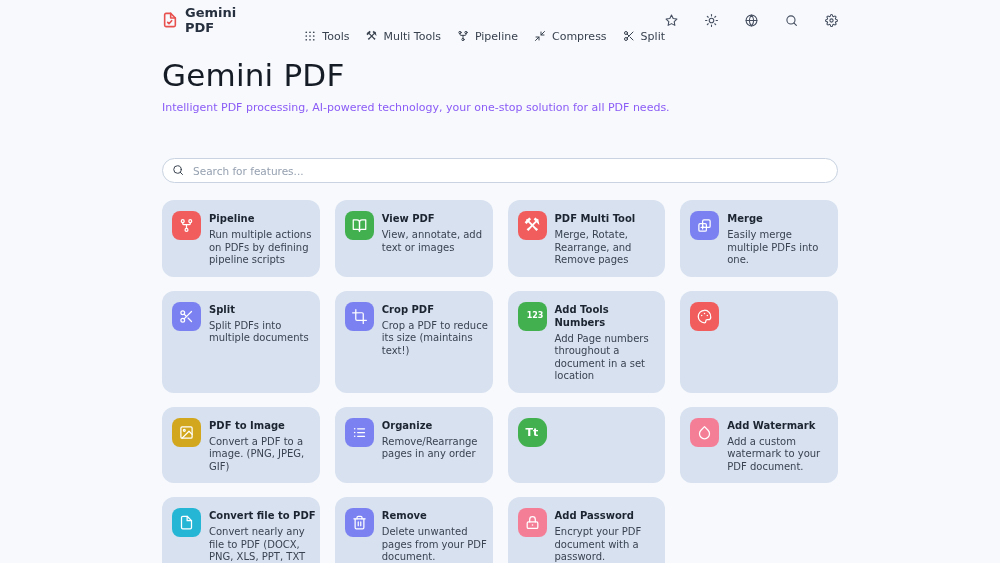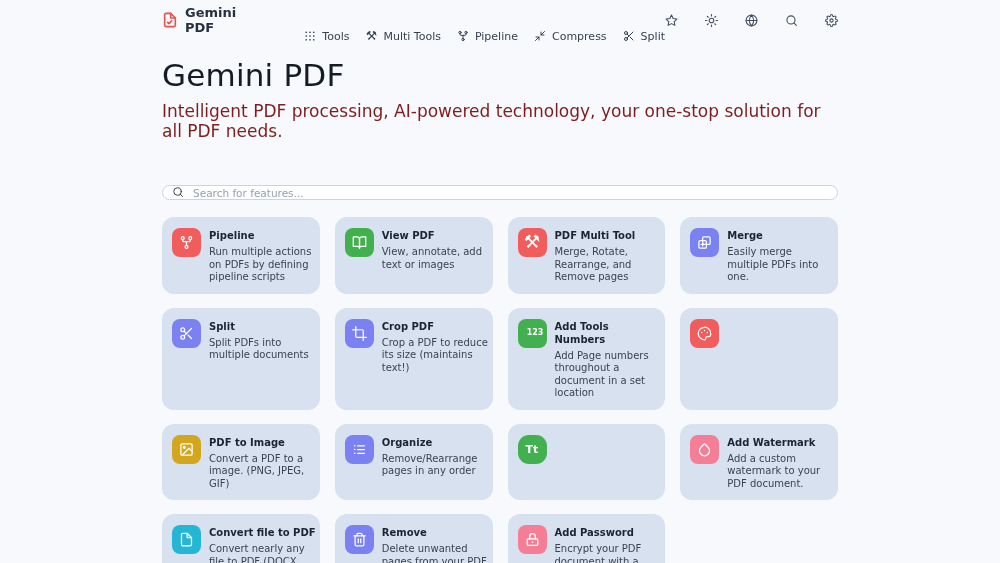--- a/index.html
+++ b/index.html
@@ -21,24 +21,24 @@
   .nav-item { display:flex; align-items:center; gap:6px; font-size:11px; color:#39424f; cursor:pointer; white-space:nowrap; }
   .nav-item .ni { width:12px; height:12px; color:#39424f; display:flex; align-items:center; justify-content:center; }
   .nav-item .ni svg { width:12px; height:12px; display:block; }
   .nav-item .ni .u { font-size:11px; line-height:1; }
   .actions { margin-left:auto; display:flex; gap:27px; align-items:center; }
   .action { color:#454f60; cursor:pointer; display:flex; }
   .action svg { width:13px; height:13px; display:block; }
 
   
   h1 { font-size:31px; font-weight:400; color:#161c26; margin:26px 0 8px; letter-spacing:.2px; }
-  .subtitle { font-size:17px; color:#7f1d1d; margin:0; }
+  .subtitle { font-size:11px; color:#8b5cf6; margin:0; }
 
   
-  .searchbar { margin-top:44px; height:15px; background:#fff; border:1px solid #c9d3e1;
+  .searchbar { margin-top:44px; height:25px; background:#fff; border:1px solid #c9d3e1;
     border-radius:13px; display:flex; align-items:center; padding:0 9px; gap:7px; }
   .searchbar svg { width:12px; height:12px; color:#39434f; flex:none; }
   .searchbar input { flex:1; border:none; outline:none; background:transparent;
     font-family:inherit; font-size:10.5px; color:#222b38; }
   .searchbar input::placeholder { color:#95a0b0; }
 
   
   .grid { margin-top:17px; display:grid; grid-template-columns:repeat(4,1fr); gap:14px 15px; }
   .card { background:#d7e1ef; border-radius:12px; padding:10px 4px 10px 10px; display:flex; gap:8px; cursor:pointer; }
   .card-icon { width:29px; height:29px; border-radius:8px; flex:none; margin-top:1px;

